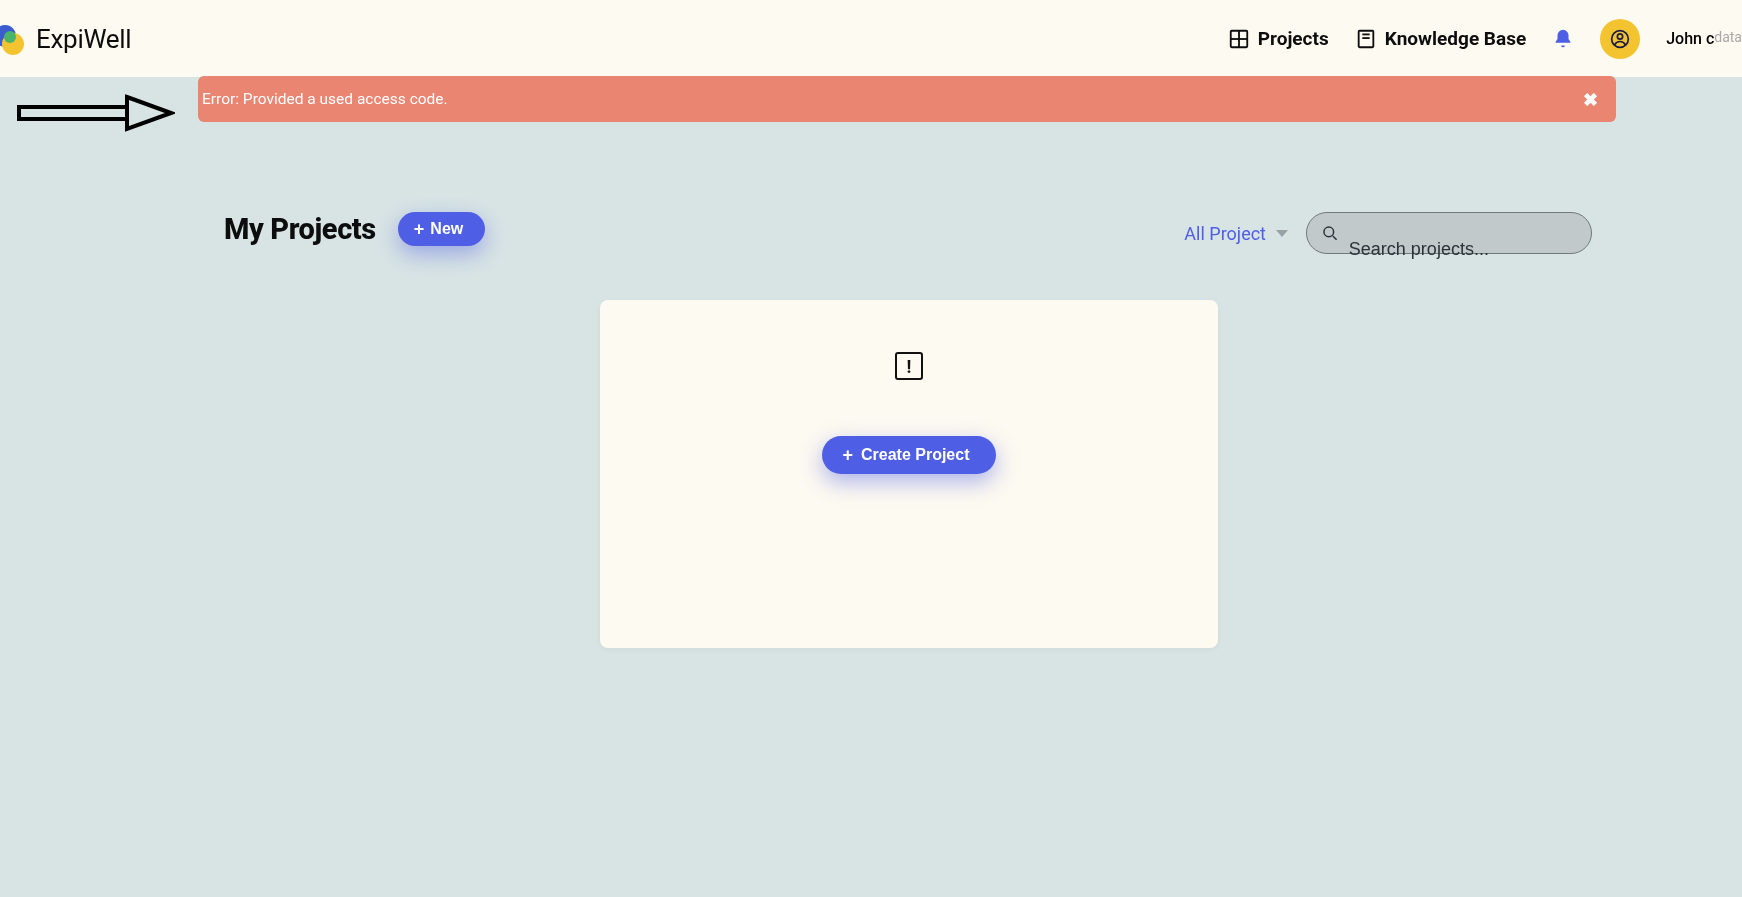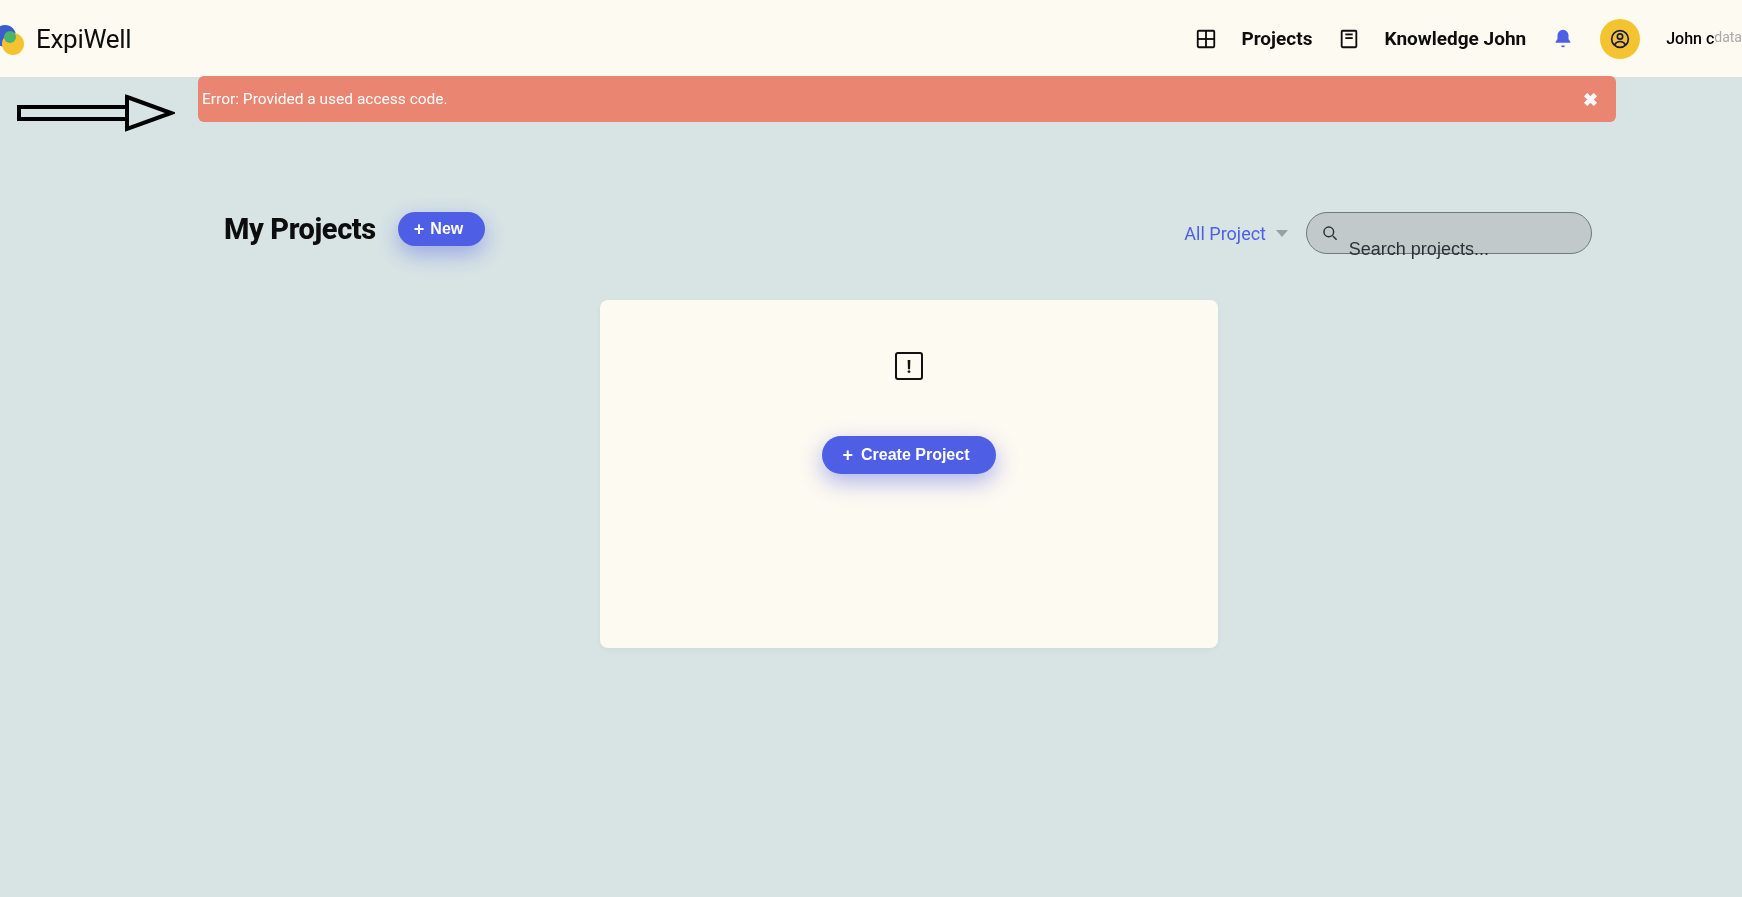--- a/index.html
+++ b/index.html
@@ -57,21 +57,21 @@
     top: 0;
     height: 77px;
     display: flex;
     align-items: center;
     gap: 26px;
     padding-right: 0;
   }
   .nav-item {
     display: flex;
     align-items: center;
-    gap: 24px;
+    gap: 8px;
     font-size: 19px;
     font-weight: 700;
     color: #0d0d0d;
     cursor: pointer;
   }
   .nav-item svg { width: 22px; height: 22px; stroke: #0d0d0d; }
   .bell {
     width: 22px; height: 22px;
     cursor: pointer;
   }
@@ -263,21 +263,21 @@
         <line x1="3" y1="12" x2="21" y2="12"></line>
       </svg>
       <span>Projects</span>
     </div>
     <div class="nav-item">
       <svg viewBox="0 0 24 24" fill="none" stroke-width="2">
         <rect x="4" y="3" width="16" height="18" rx="1"></rect>
         <line x1="8" y1="7" x2="16" y2="7"></line>
         <line x1="8" y1="11" x2="16" y2="11"></line>
       </svg>
-      <span>Knowledge John</span>
+      <span>Knowledge Base</span>
     </div>
     <svg class="bell" viewBox="0 0 24 24" fill="#4e5ee5">
       <path d="M12 2a6 6 0 0 0-6 6v4l-2 3v1h16v-1l-2-3V8a6 6 0 0 0-6-6z"></path>
       <path d="M10 19a2 2 0 0 0 4 0"></path>
     </svg>
     <div class="avatar">
       <svg viewBox="0 0 24 24" stroke-width="2">
         <circle cx="12" cy="12" r="10"></circle>
         <circle cx="12" cy="9" r="3.2"></circle>
         <path d="M5.5 19c1.6-3 4-4 6.5-4s4.9 1 6.5 4"></path>

